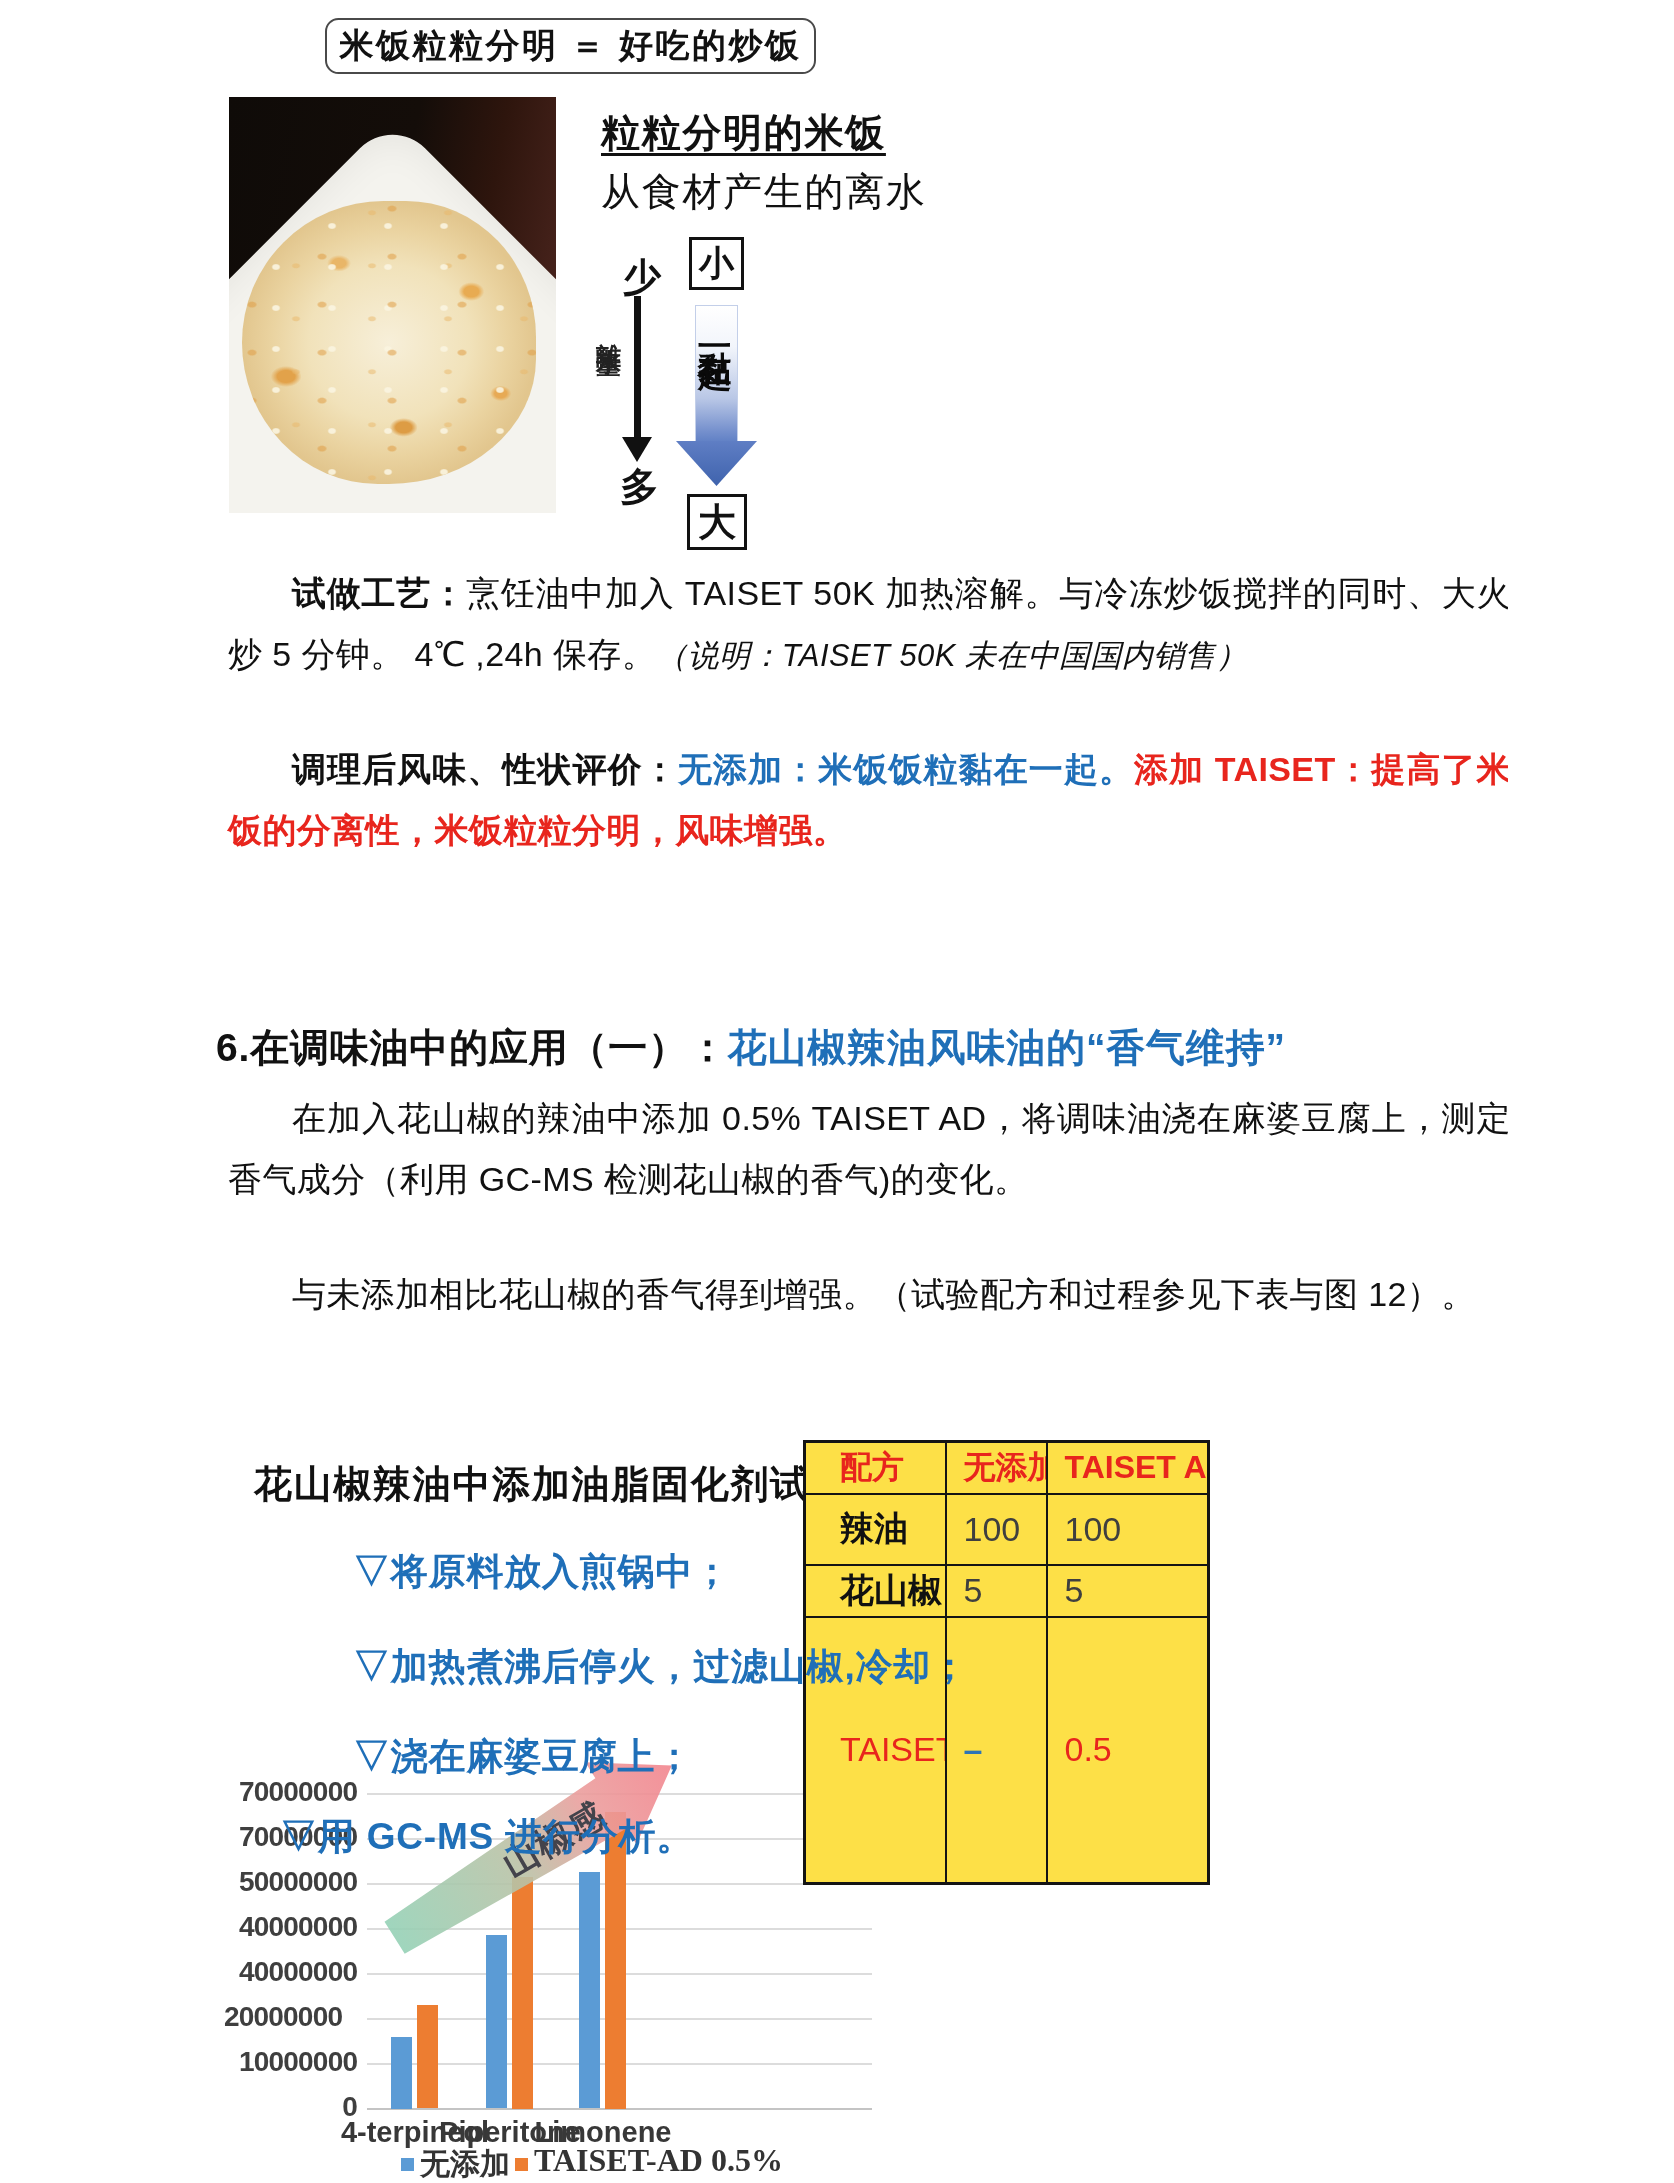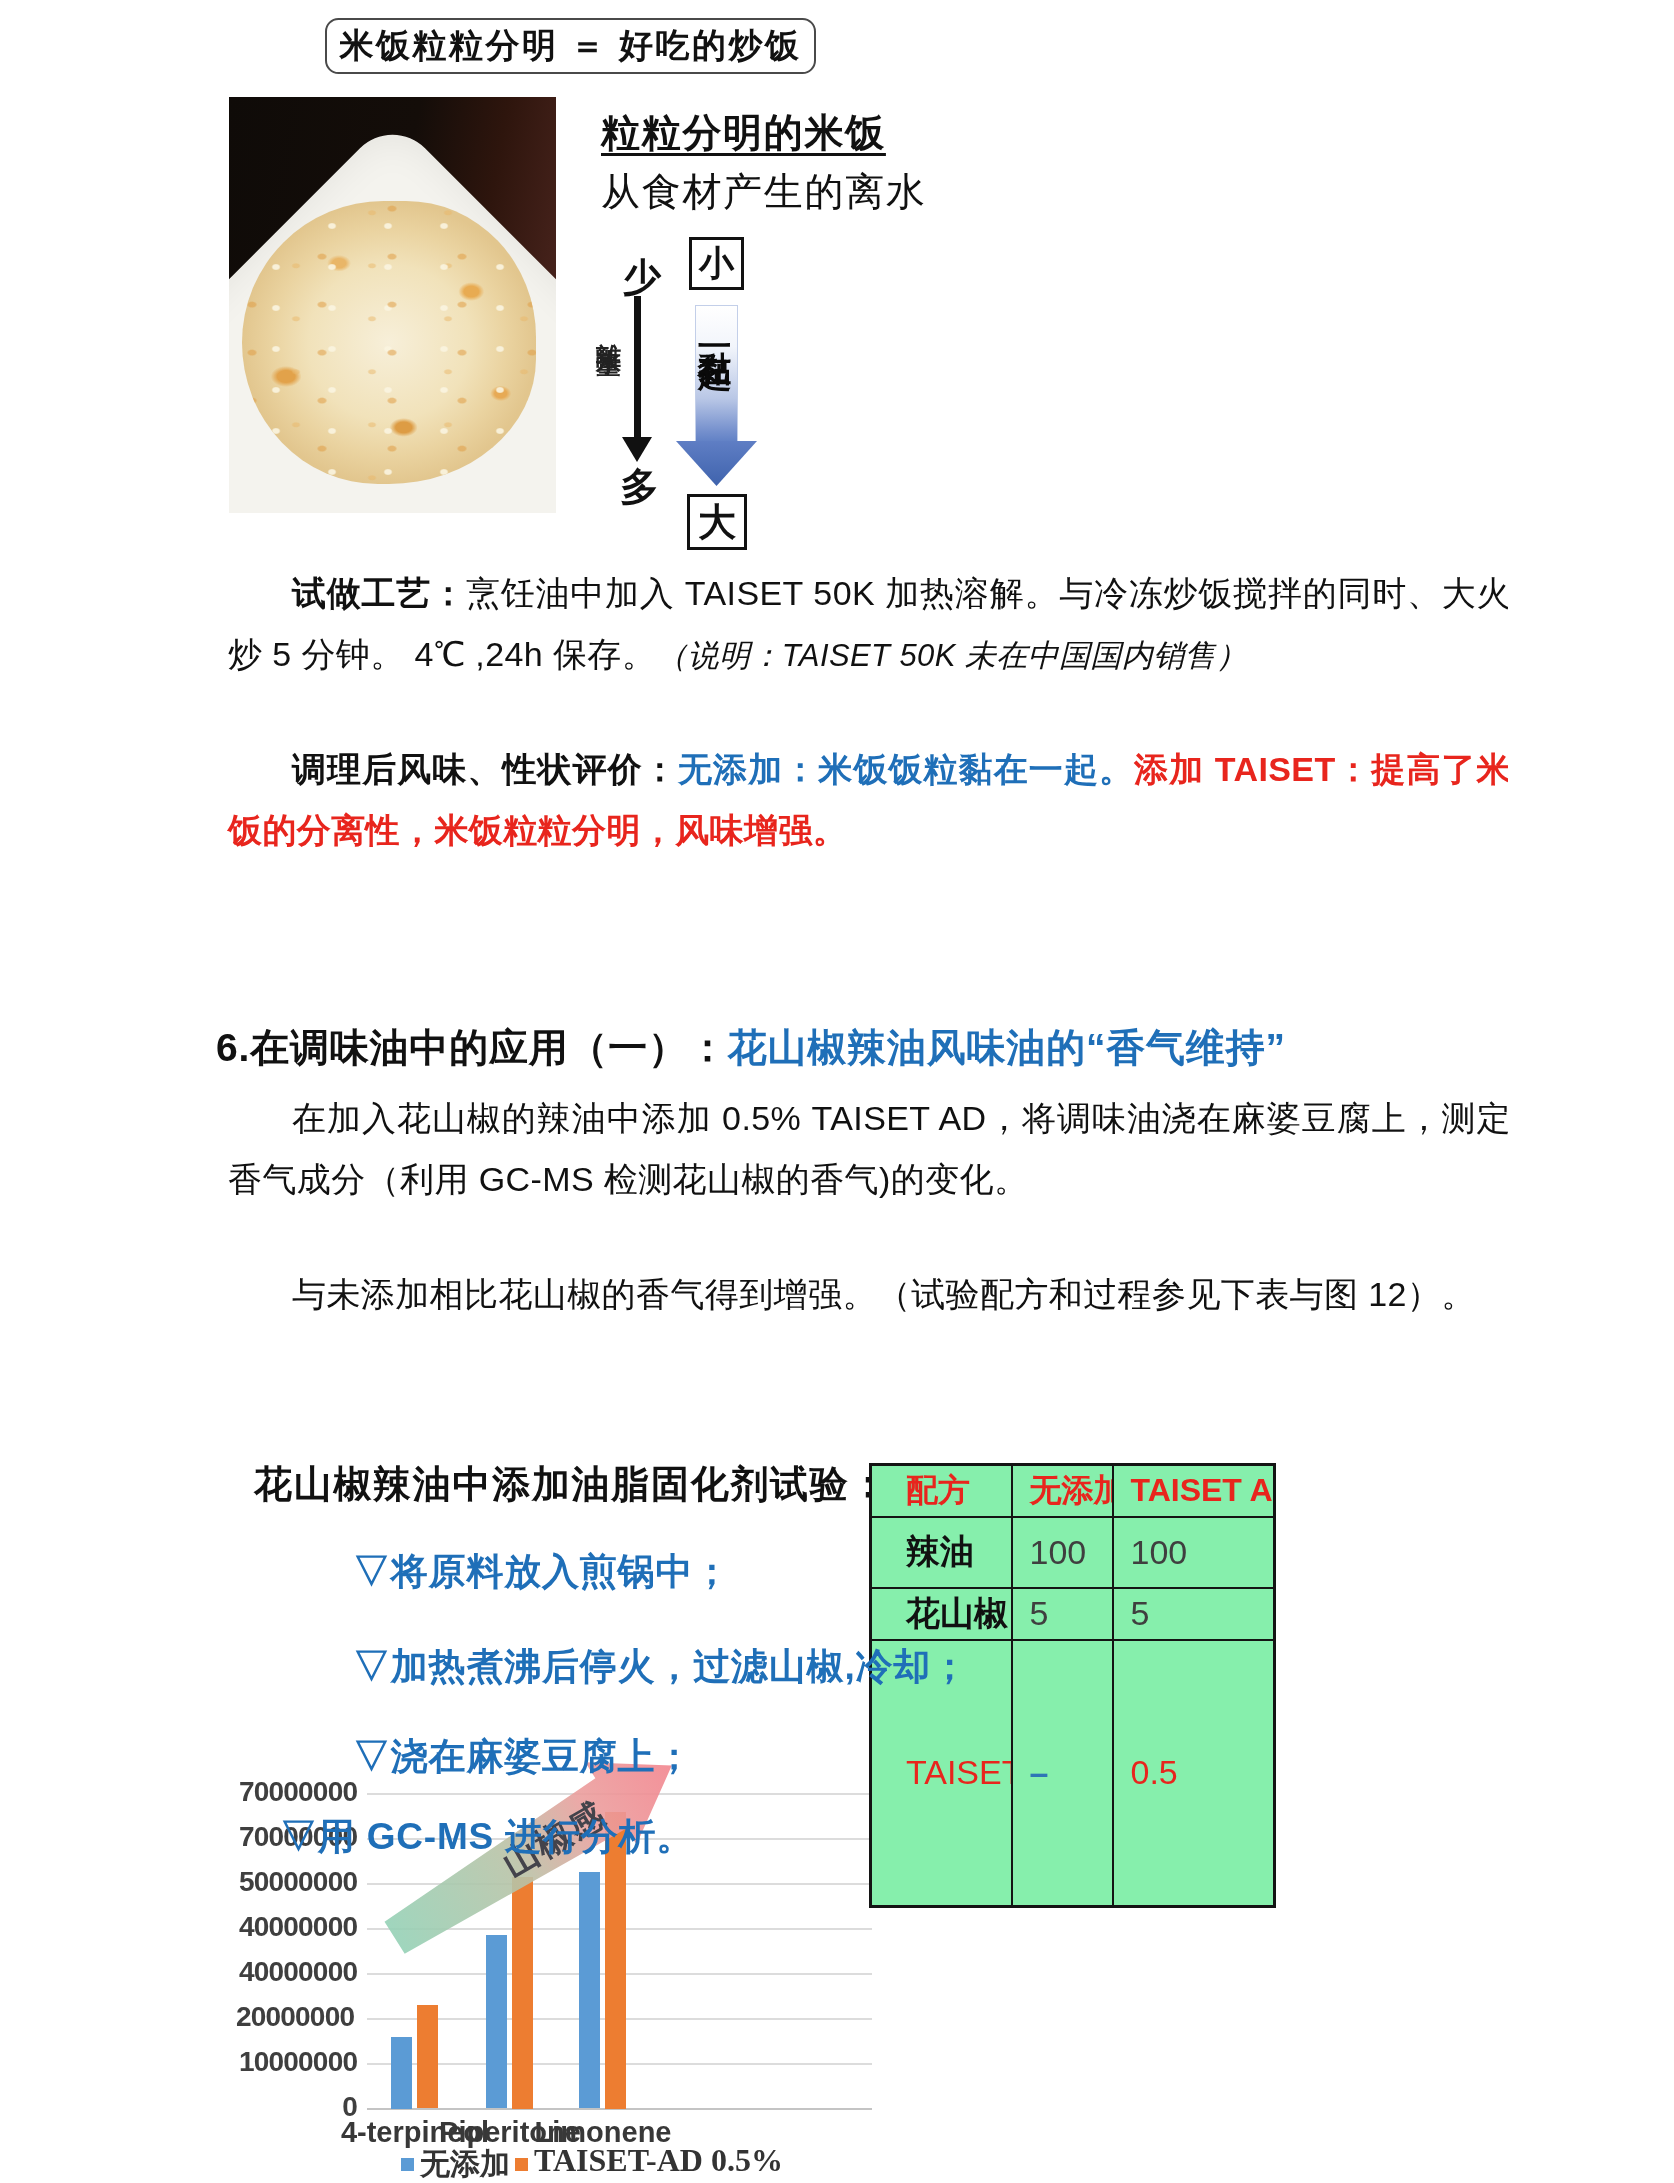--- a/index.html
+++ b/index.html
@@ -61,22 +61,22 @@
   .blue{color:#1f6fb8;}
   .red{color:#e8251d;}
   .note{font-style:italic;font-size:31px;}
   .h6{left:216px;top:1021px;font-size:39px;font-weight:700;letter-spacing:0.8px;z-index:3;}
 
   
   .exp-title{left:254px;top:1459px;font-size:38px;font-weight:700;letter-spacing:1.7px;z-index:3;}
   .step{font-size:37px;font-weight:600;color:#1f6fb8;letter-spacing:0.8px;z-index:7;}
 
   
-  .ftable{left:869px;top:1440px;width:404px;border-collapse:collapse;table-layout:fixed;
-          border:3.4px solid #141414;background:#86efac;z-index:5;margin-top:23px;}
+  .ftable{left:803px;top:1440px;width:404px;border-collapse:collapse;table-layout:fixed;
+          border:3.4px solid #141414;background:#fde047;z-index:5;}
   .ftable td{border:2.5px solid #141414;padding:0 0 0 17px;vertical-align:middle;font-size:34px;
              overflow:hidden;white-space:nowrap;}
   .ftable td.c1{padding-left:34px;}
   .ftable tr.hrow td{color:#e8251d;font-weight:700;font-size:32px;}
   .ftable td.val{color:#3f3f3f;font-weight:400;}
   .ftable td.tred{color:#e8251d;}
   .ftable td.tblue{color:#2e75b6;font-weight:700;}
 
   
   .gridline{position:absolute;height:1.7px;background:#dcdcdc;z-index:1;}
@@ -178,21 +178,21 @@
     </tr>
   </tbody>
     </table>
 
   <div id="chart-layer" class="abs" style="left:0;top:0;width:1674px;height:2183px;z-index:1;pointer-events:none;">
       <div class="gridline zero" style="left: 367px; top: 2108px; width: 505px;"></div>
       <div class="ytick" style="left: 239px; top: 2091px;">0</div>
       <div class="gridline" style="left: 367px; top: 2063px; width: 505px;"></div>
       <div class="ytick" style="left: 239px; top: 2046px;">10000000</div>
       <div class="gridline" style="left: 367px; top: 2018px; width: 505px;"></div>
-      <div class="ytick" style="left: 236px; top: 2001px;">20000000</div>
+      <div class="ytick" style="left: 224px; top: 2001px;">20000000</div>
       <div class="gridline" style="left: 367px; top: 1973px; width: 505px;"></div>
       <div class="ytick" style="left: 239px; top: 1956px;">40000000</div>
       <div class="gridline" style="left: 367px; top: 1928px; width: 505px;"></div>
       <div class="ytick" style="left: 239px; top: 1911px;">40000000</div>
       <div class="gridline" style="left: 367px; top: 1883px; width: 505px;"></div>
       <div class="ytick" style="left: 239px; top: 1866px;">50000000</div>
       <div class="gridline" style="left: 367px; top: 1838px; width: 505px;"></div>
       <div class="ytick" style="left: 239px; top: 1821px;">70000000</div>
       <div class="gridline" style="left: 367px; top: 1793px; width: 505px;"></div>
       <div class="ytick" style="left: 239px; top: 1776px;">70000000</div>

